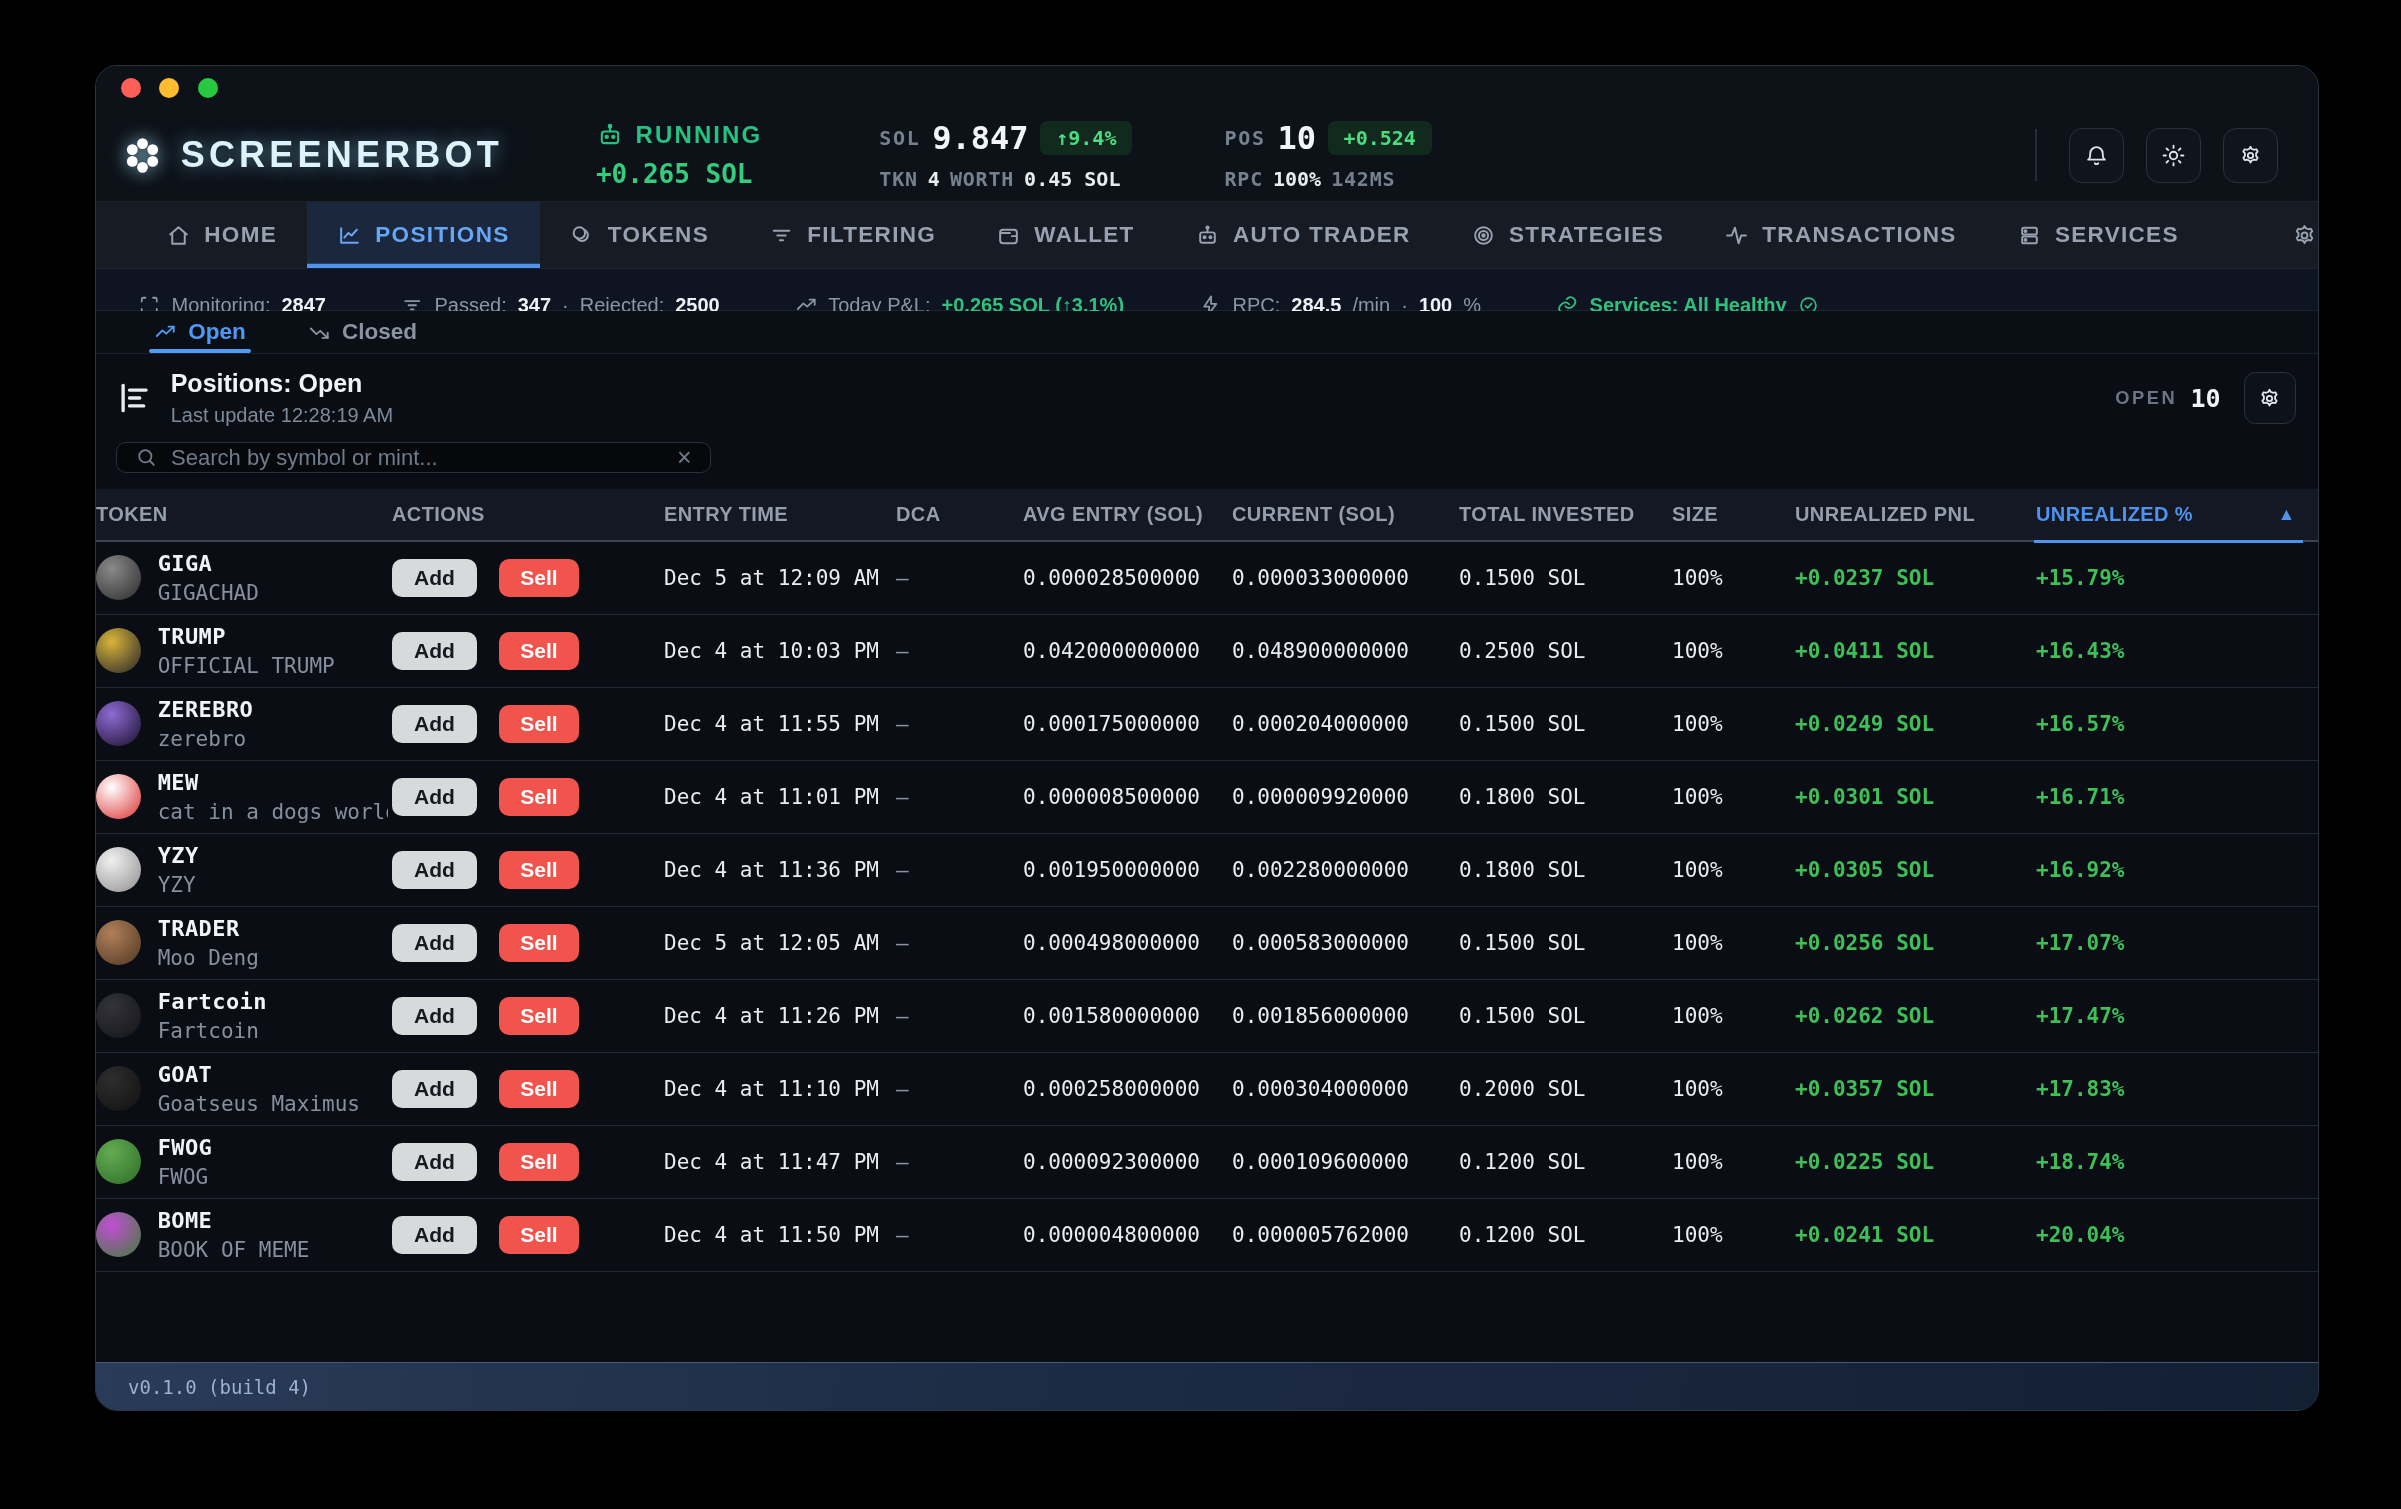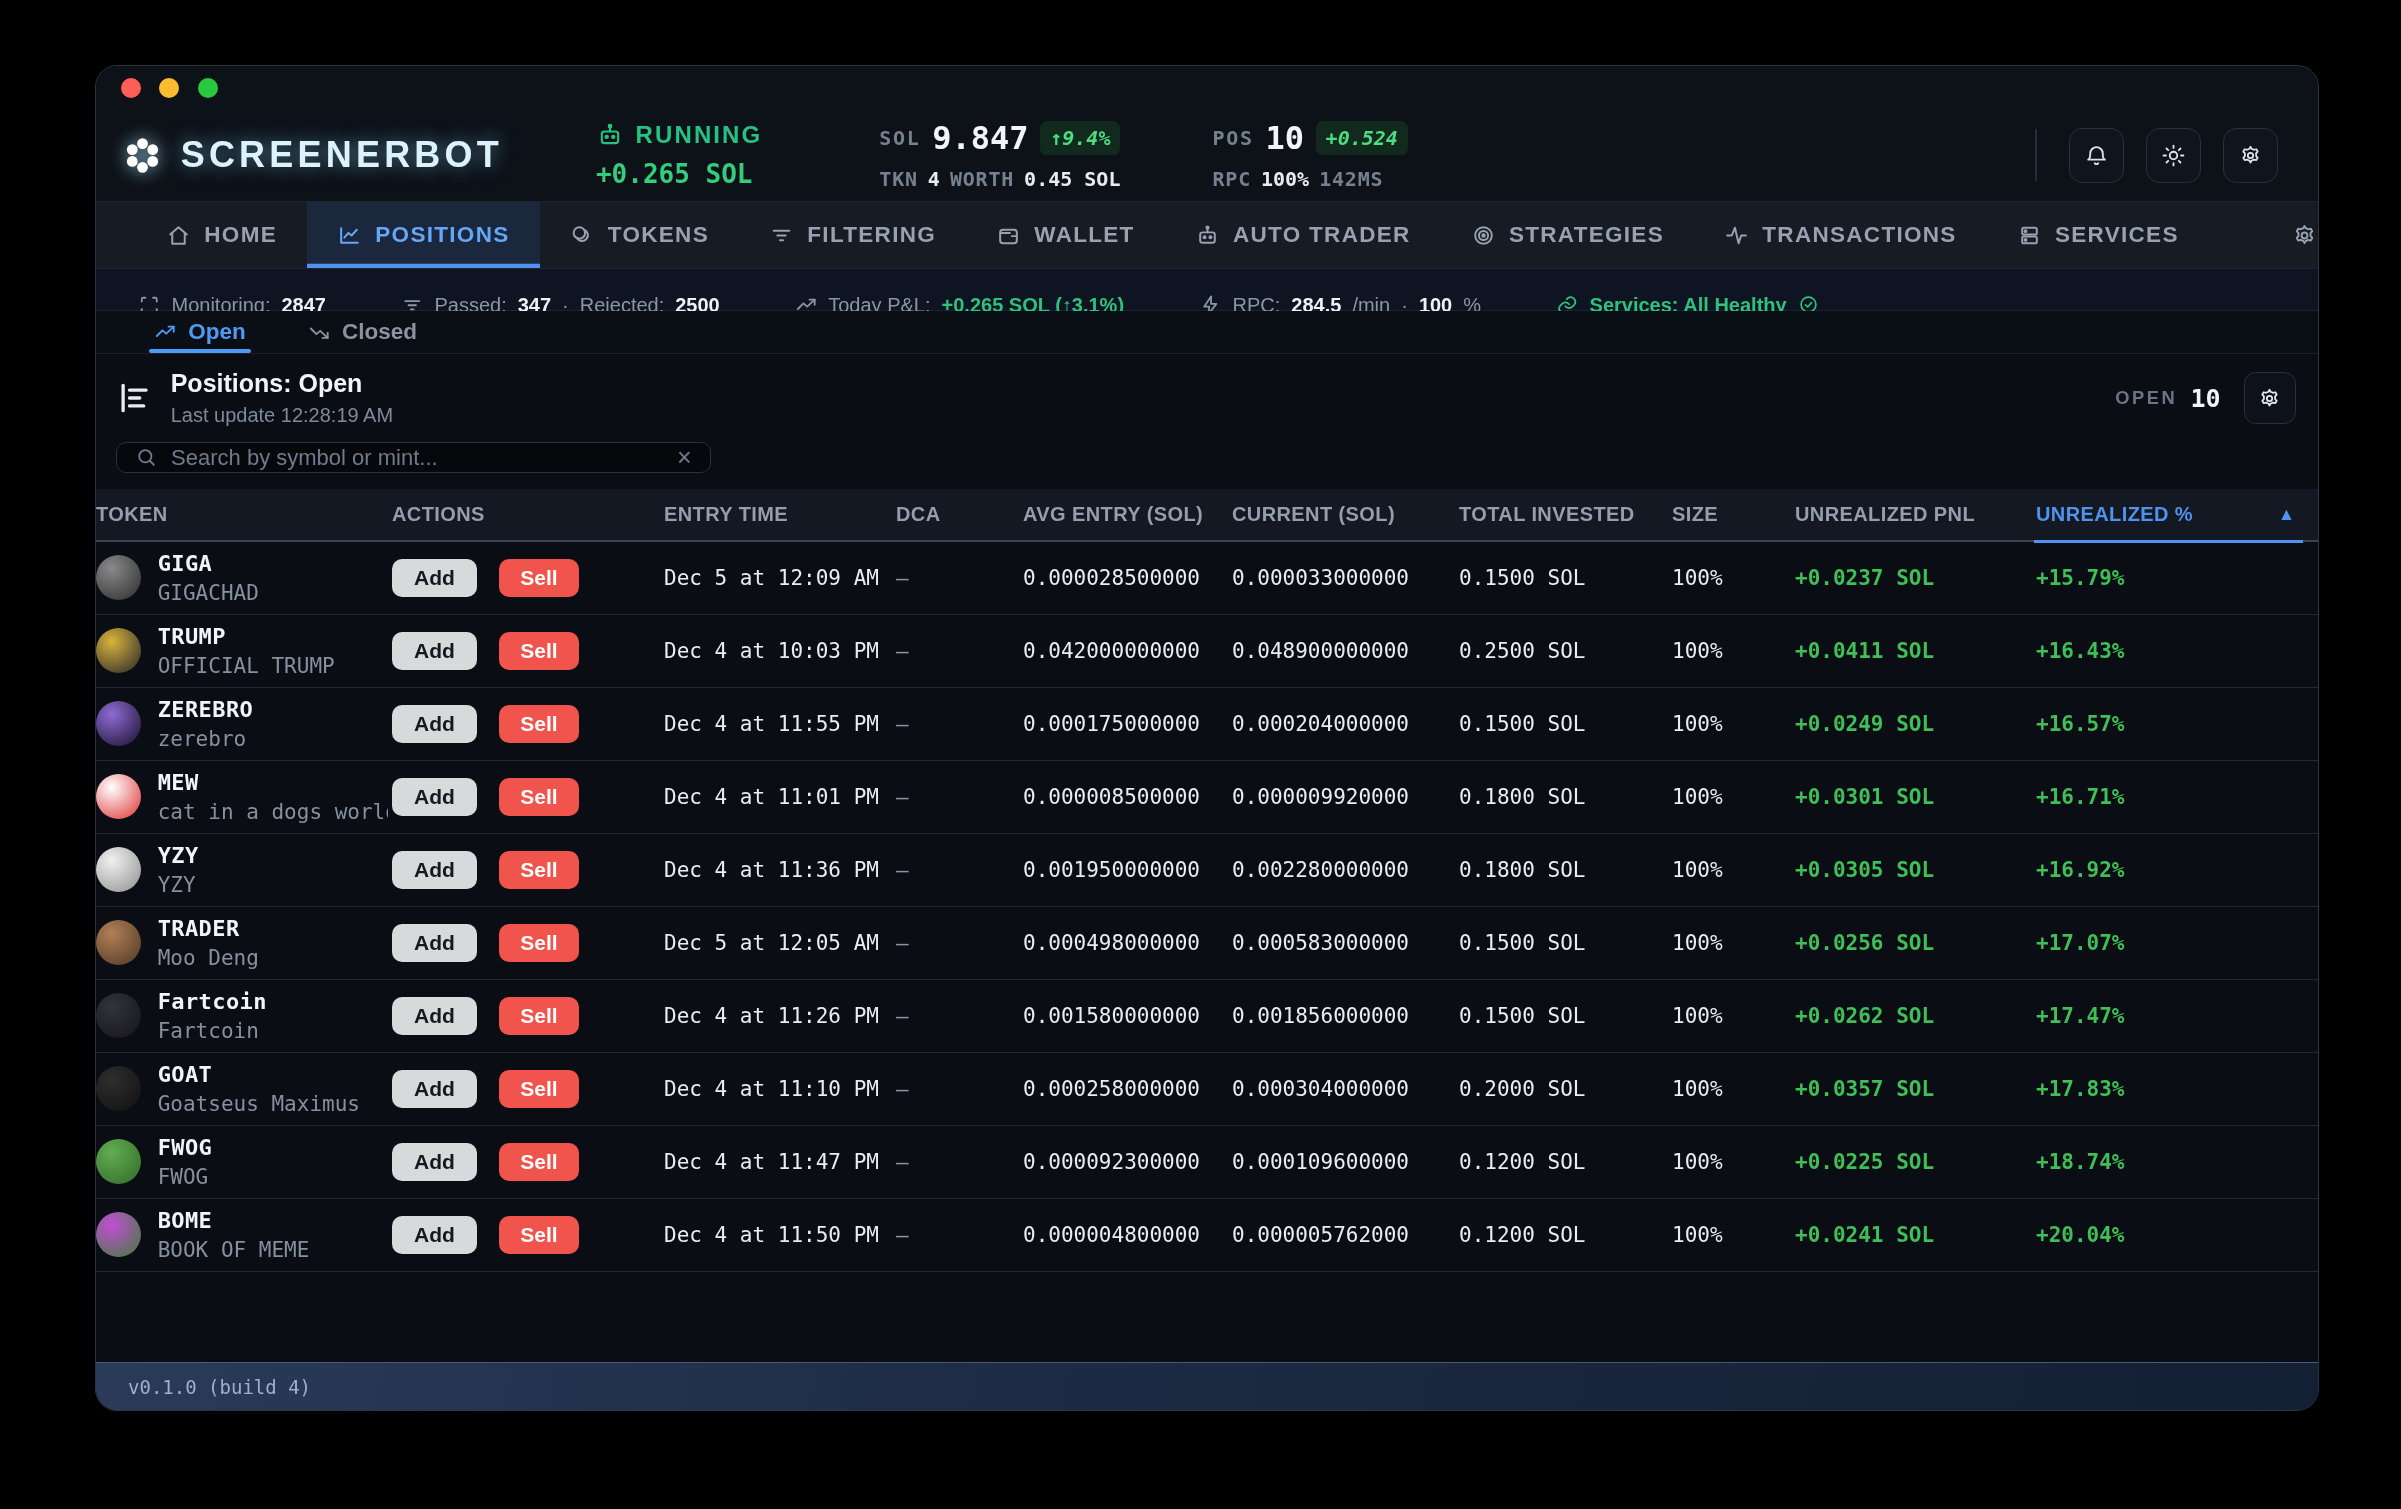--- a/index.html
+++ b/index.html
@@ -27,21 +27,21 @@
     text-shadow:0 0 18.3px rgba(140,220,255,.55); }
   .hgroup{ display:flex; flex-direction:column; gap:9.2px; }
   .hrow{ display:flex; align-items:center; gap:11.7px; }
   .g-running{ margin-left:93px; }
   .running-label{ color:#25c281; font-weight:bold; font-size:24px; letter-spacing:2.1px; }
   .running-pnl{ font-family:var(--mono); font-weight:bold; font-size:26px; color:#35cd7d; }
   .g-sol{ margin-left:117px; } .g-pos{ margin-left:92px; }
   .klabel{ font-family:var(--mono); font-size:20px; font-weight:bold; color:#76818f; letter-spacing:1.7px; }
   .kvalue-big{ font-family:var(--mono); font-size:32px; font-weight:bold; color:#f2f5f8; }
   .kbadge{ font-family:var(--mono); font-size:20px; font-weight:bold; color:#4ade80;
-    background:#12291d; border-radius:6.7px; padding:5px 10px;font-style:italic; }
+    background:#12291d; border-radius:6.7px; padding:5px 16px; }
   .ksub{ font-family:var(--mono); font-size:20px; display:flex; gap:10px; align-items:baseline; }
   .ksub .lab{ color:#76818f; font-weight:bold; letter-spacing:0.8px; }
   .ksub .val{ color:#e8ecf1; font-weight:bold; }
   .spacer{ flex:1; }
   .vdivider{ width:1.7px; height:52px; background:#242c39; margin-right:32px; }
   .iconbtns{ display:flex; gap:22px; margin-right:40px; }
   .iconbtn{ width:55px; height:55px; border:1.7px solid #2a3240; border-radius:13.3px;
     background:#10141c; color:#dde3ea; display:flex; align-items:center; justify-content:center; }
 
   
@@ -50,21 +50,21 @@
   .nav-item{ display:flex; align-items:center; gap:13.3px; padding:0 30px; color:#97a1b0;
     font-weight:bold; font-size:22.5px; letter-spacing:1.3px; cursor:default; }
   .nav-item.active{ color:#66a6f7; background:rgba(67,131,238,.12);
     box-shadow:inset 0 -4.2px 0 #4f93ef; }
   .nav-extra{ margin-left:auto; display:flex; align-items:center; color:#97a1b0; }
 
   
   .statusbar{ height:43px; background:#0e1422; border-top:0.8px solid #1a2233;
     border-bottom:0.8px solid #1a2233; display:flex; align-items:center; padding:0 42px;
     gap:75px; font-size:20px; flex:none; white-space:nowrap; }
-  .seg{ display:flex; align-items:flex-start; gap:11px; color:var(--muted);margin-top:32px; }
+  .seg{ display:flex; align-items:center; gap:11px; color:var(--muted);margin-top:32px; }
   .seg .v{ color:#eef1f5; font-weight:bold; }
   .seg.green, .seg.green .v{ color:var(--green); font-weight:bold; }
 
   
   .subtabs{ height:43px; background:#0a0e15; border-bottom:0.8px solid #1a202b;
     display:flex; padding-left:53px; gap:52px; flex:none; }
   .subtab{ position:relative; height:100%; display:flex; align-items:center; gap:11.7px;
     font-size:22.5px; font-weight:600; color:#8b93a1; padding:0 5px; }
   .subtab.active{ color:#4d9bf5; }
   .subtab.active::after{ content:''; position:absolute; left:0; right:0; bottom:0;

